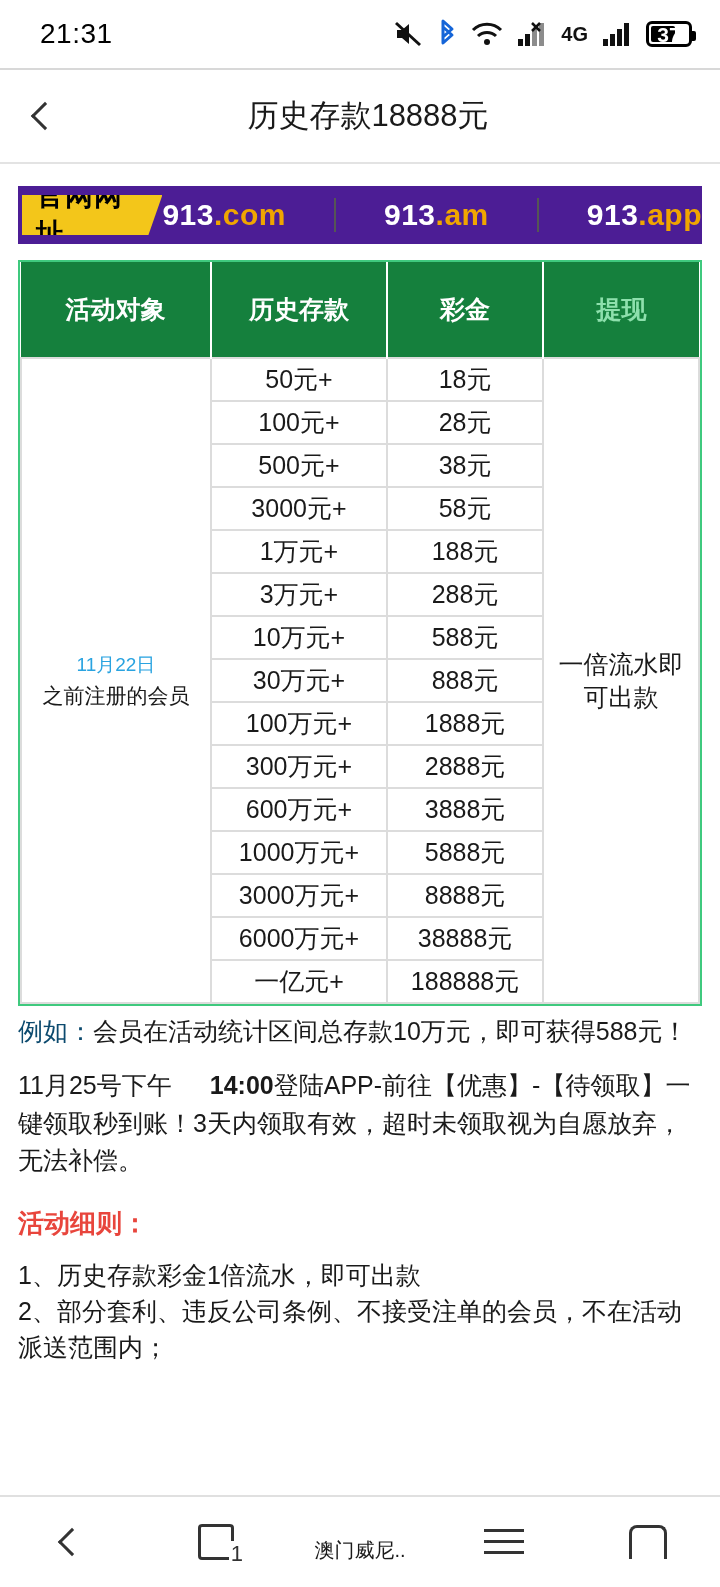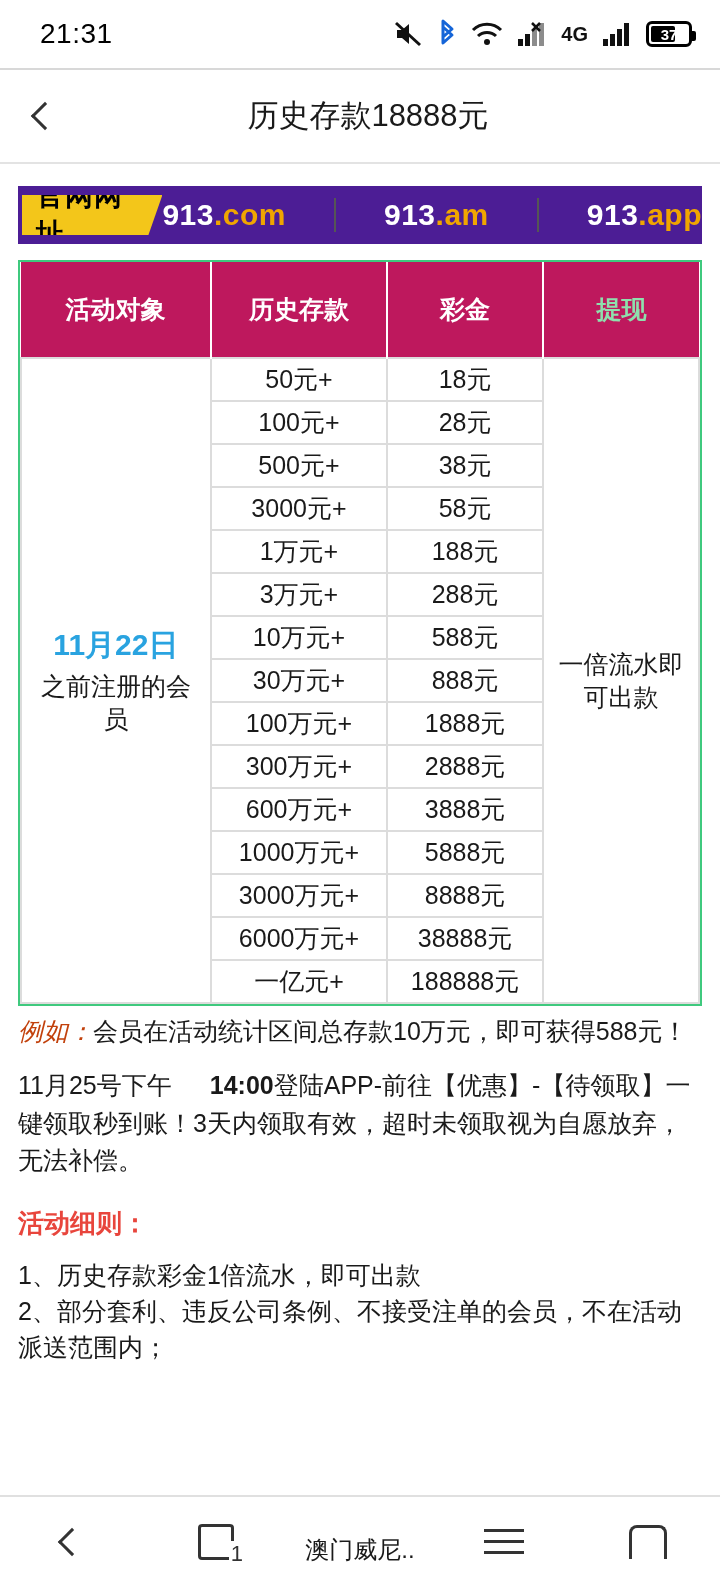--- a/index.html
+++ b/index.html
@@ -59,21 +59,21 @@
   .batt-fill {
     position: absolute;
     left: 2px; top: 2px; bottom: 2px;
     width: 60%;
     background: #000;
     border-radius: 2px;
   }
   .batt-num {
     position: relative;
     color: #fff;
-    font-size: 15px;
+    font-size: 21px;
     font-weight: bold;
     z-index: 2;
     line-height: 1;
   }
 
   
   .top-rule {
     height: 2px;
     background: #d8d8d8;
     margin: 0 0 0 0;
@@ -180,21 +180,21 @@
   .tbl-wrap {
     margin-top: 16px;
     border: 2px solid #3fc97e;
   }
   table.promo {
     width: 100%;
     border-collapse: collapse;
     table-layout: fixed;
   }
   table.promo th {
-    background: #be185d;
+    background: #15803d;
     color: #ffffff;
     font-size: 25px;
     font-weight: bold;
     height: 96px;
     border-right: 2px solid #ffffff;
   }
   table.promo th.muted { color: #8ee0ad; border-right: none; text-align: center; }
   table.promo td {
     border: 2px solid #dcdcdc;
     text-align: center;
@@ -206,35 +206,35 @@
   td.obj-cell, td.draw-cell {
     border-left: none;
     font-size: 25px;
     color: #333;
     vertical-align: middle;
   }
   td.obj-cell { border-right: 2px solid #dcdcdc; }
   td.draw-cell { border-right: none; color: #555; }
   .obj-date {
     color: #29a3e0;
-    font-weight: bold;
+    font-weight: normal;
     display: block;
-    font-size: 30px;
+    font-size: 19px;
     margin-bottom: 4px;
   }
-  .obj-sub { display: block; font-size: 25px; }
+  .obj-sub { display: block; font-size: 21px; }
 
   
   .example {
     margin-top: 8px;
     font-size: 25px;
     color: #1a1a1a;
     line-height: 1.4;
   }
-  .example .lbl { color: #c2410c; font-style: italic; }
+  .example .lbl { color: #0c4a6e; }
   .sec-title {
     margin-top: 26px;
     font-size: 26px;
     font-weight: bold;
     color: #e8453c;
   }
   .sec-body {
     margin-top: 18px;
     font-size: 25px;
     line-height: 1.5;
@@ -282,21 +282,21 @@
   }
   .tabs-count {
     position: absolute;
     right: -14px; bottom: -10px;
     font-size: 22px;
     color: #333;
     background: #fff;
     padding: 0 2px;
   }
   .nav-title {
-    font-size: 24px;
+    font-size: 20px;
     color: #1a1a1a;
     white-space: nowrap;
     margin-top: 16px;
   }
   .menu-icon { width: 40px; height: 26px; position: relative; }
   .menu-icon span {
     position: absolute; left: 0; right: 0;
     height: 3px; background: #333;
   }
   .menu-icon span:nth-child(1){ top: 0; }

